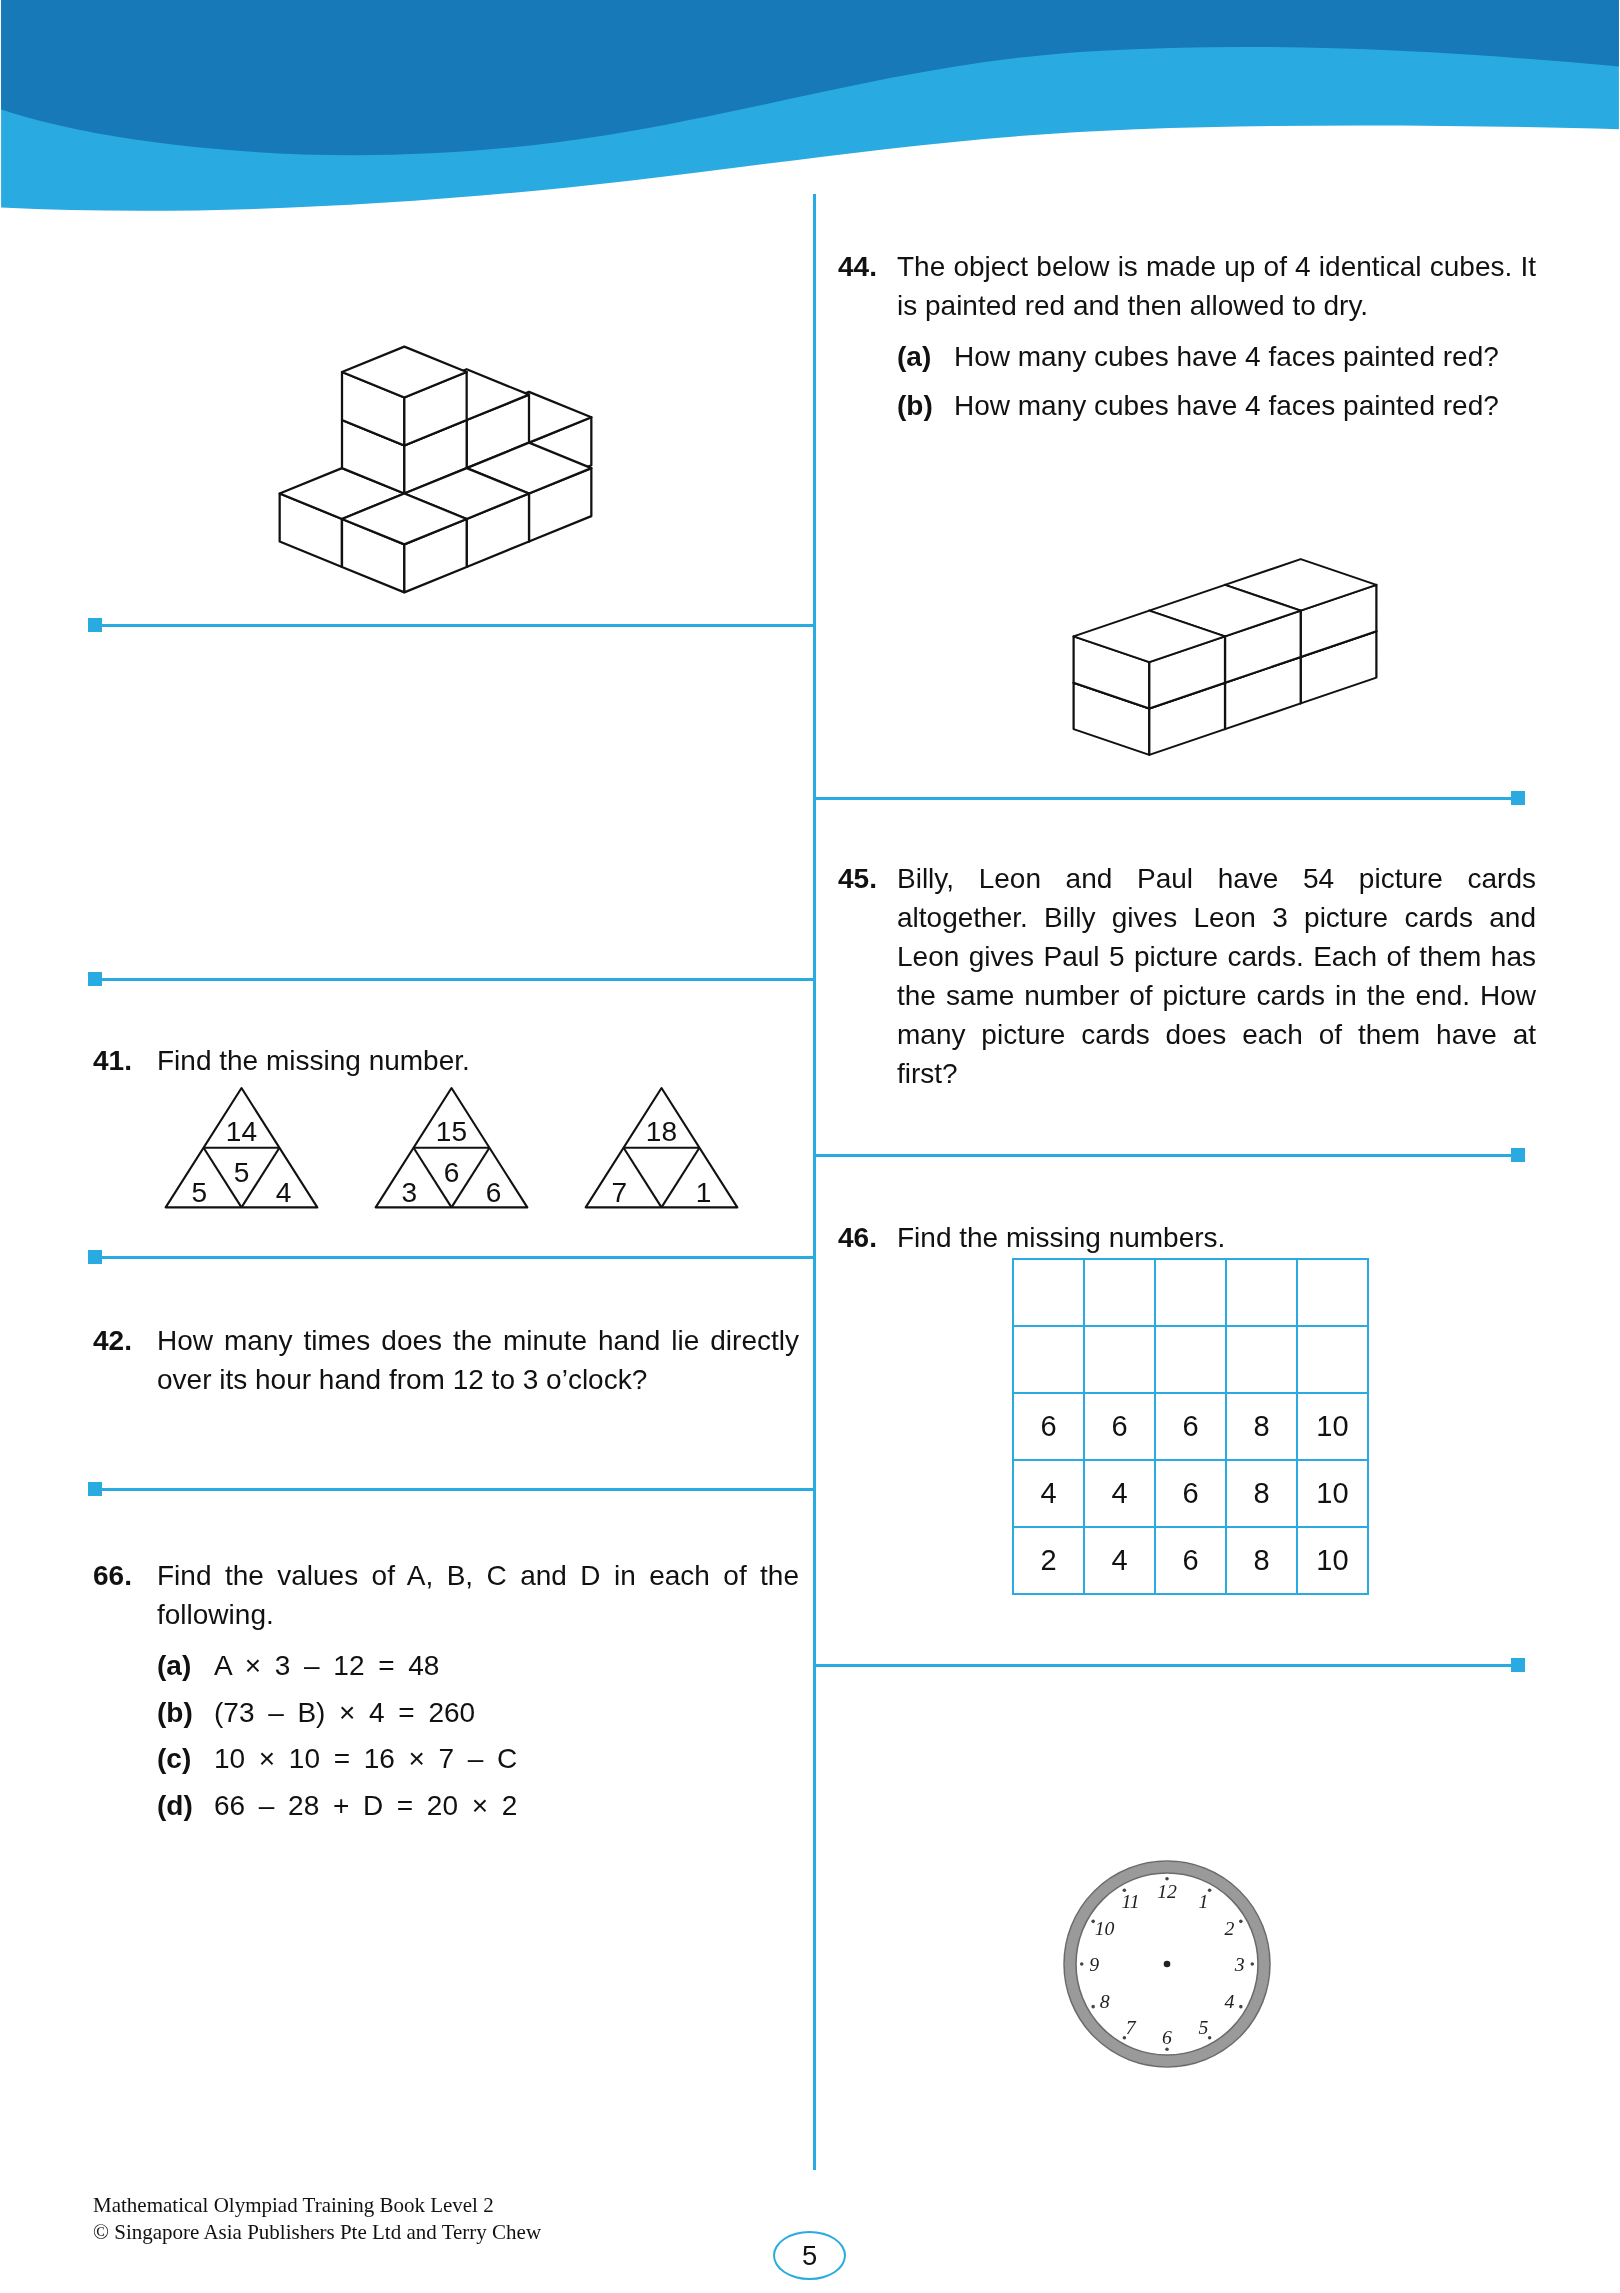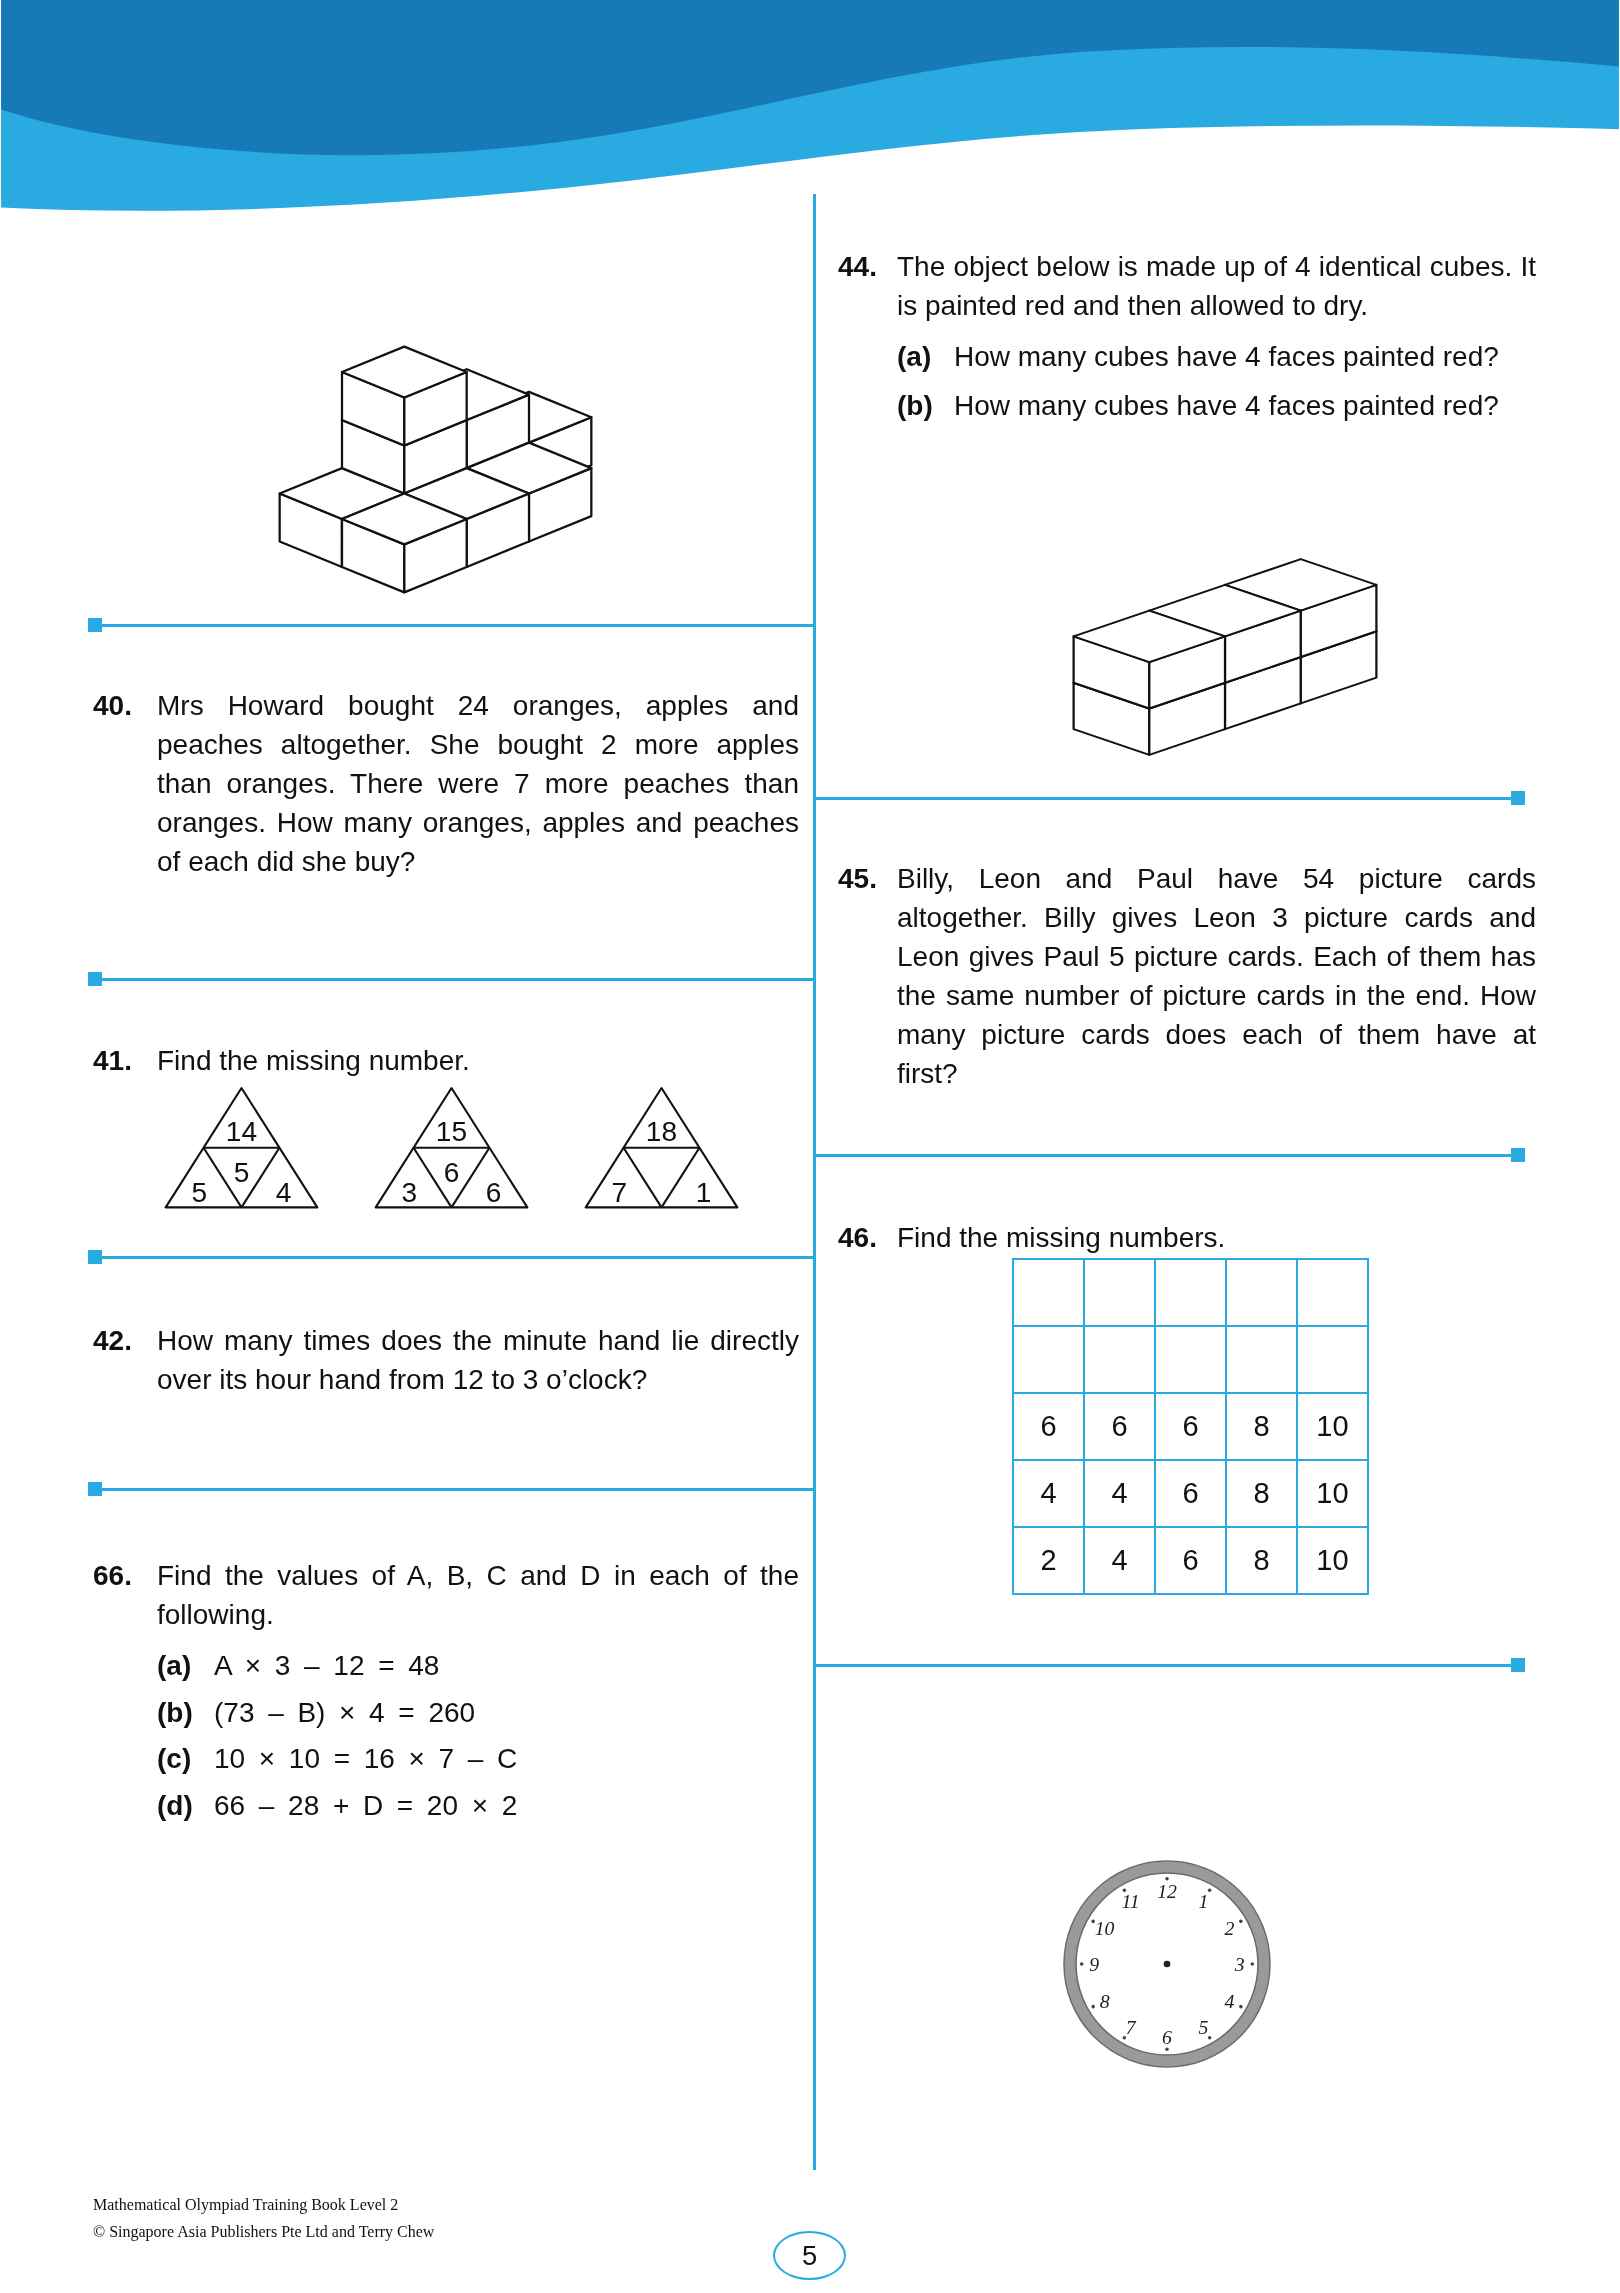--- a/index.html
+++ b/index.html
@@ -32,21 +32,21 @@
   .tri text{font-size:20px;text-anchor:middle;fill:#111;font-family:"Liberation Sans",sans-serif}
 
   .grid{position:absolute;left:1012px;top:1258px;border-collapse:collapse}
   .grid td{width:69px;height:65px;border:2.5px solid #29abe2;text-align:center;font-size:29px;color:#111;padding:0}
 
   .clock .ring{fill:#fff;stroke:#9a9a9a;stroke-width:11}
   .clock .edge{fill:none;stroke:#6b6b6b;stroke-width:1.5}
   .clock .tick{fill:#444}
   .clock-nums text{font-size:19px;text-anchor:middle;fill:#222;font-family:"Liberation Serif",serif;font-style:italic}
 
-  .footer{position:absolute;left:93px;top:2192px;font-family:"Liberation Serif",serif;font-size:16px;line-height:26.5px;color:#111}
+  .footer{position:absolute;left:93px;top:2192px;font-family:"Liberation Serif",serif;font-size:21px;line-height:26.5px;color:#111}
   .pagepill{position:absolute;left:773px;top:2231px;width:73px;height:49px;border:2.9px solid #29abe2;border-radius:50%;background:#fff;display:flex;align-items:center;justify-content:center;font-size:27.4px;box-sizing:border-box}
 </style>
 </head>
 <body>
 
 <div class="page">
 
   <svg class="header-wave" width="1620" height="230" viewBox="0 0 1653 235">
     <path d="M0,0 H1653 V132 C1500,128 1330,126 1160,132 C960,140 820,164 640,185 C430,209 200,222 0,212 Z" fill="#29abe2"></path>
     <path d="M0,0 H1653 V68 C1480,52 1300,42 1120,52 C940,62 800,108 620,138 C430,168 260,162 120,140 C75,133 30,122 0,112 Z" fill="#1879b8"></path>
@@ -126,24 +126,20 @@
           <polygon points="144,188 188,170 144,152 100,170"></polygon>
         </g>
       <g>
           <polygon points="100,240 56,222 56,188 100,206"></polygon>
           <polygon points="100,240 144,222 144,188 100,206"></polygon>
           <polygon points="100,206 144,188 100,170 56,188"></polygon>
         </g>
     </g>
   </svg>
 
-  <section class="q" style="left:93px;top:686px;width:706px">
-    <span class="qnum">40.</span>
-    <p class="qtext" style="width:642px">Mrs Howard bought 24 oranges, apples and peaches altogether. She bought 2 more apples than oranges. There were 7 more peaches than oranges. How many oranges, apples and peaches of each did she buy?</p>
-  </section>
 
   <section class="q" style="left:93px;top:1041px;width:706px">
     <span class="qnum">41.</span>
     <p class="qtext" style="width:642px">Find the missing number.</p>
   </section>
 
   <div class="tri-row">
     <svg class="tri" viewBox="0 0 120 94">
       <g class="lines">
         <polygon points="60,5 6,90 114,90"></polygon>

